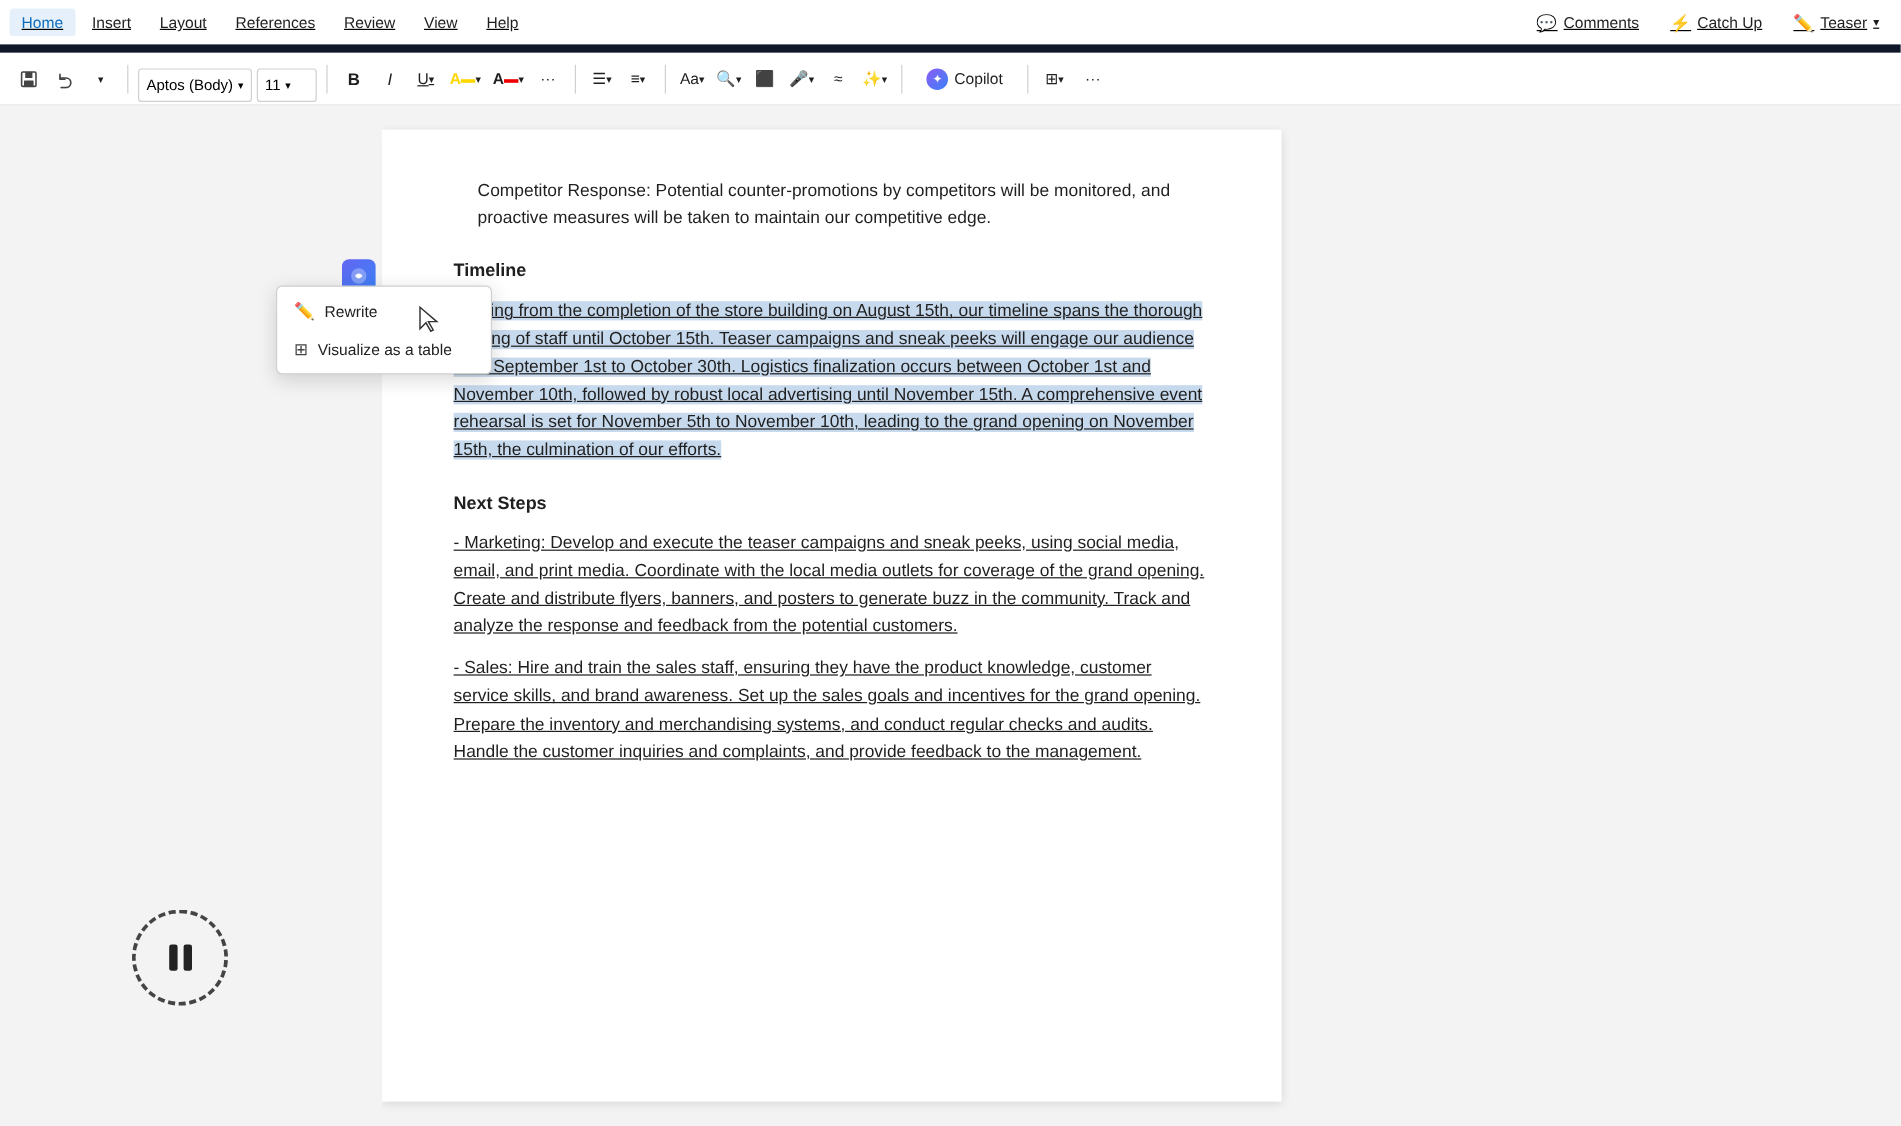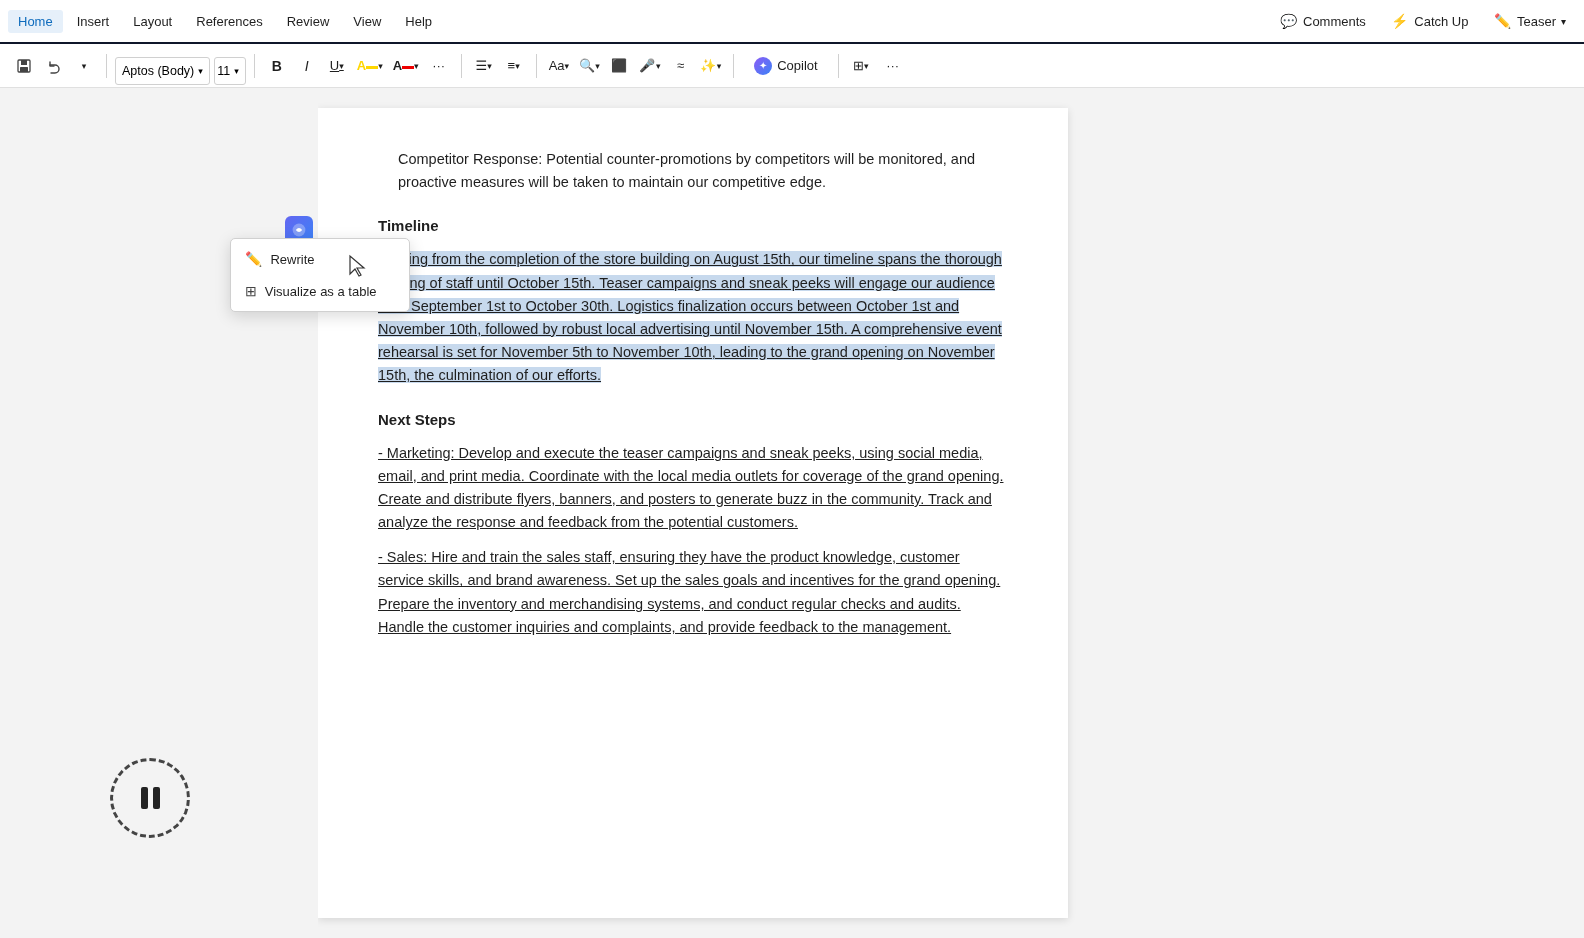--- a/index.html
+++ b/index.html
@@ -3,23 +3,24 @@
   <meta charset="utf-8">
   <style>
     * { box-sizing: border-box; margin: 0; padding: 0; }
     body { font-family: 'Segoe UI', Arial, sans-serif; background: #f3f3f3; width: 1584px; height: 938px; overflow: hidden; }
 
     
     .menu-bar {
       display: flex;
       align-items: center;
       background: #fff;
-      border-bottom: 2px solid #0f172a;
+      border-bottom: 7px solid #0f172a;
       height: 44px;
       padding: 0 8px;
+      text-decoration: underline;
     }
     .menu-bar .menu-items {
       display: flex;
       gap: 4px;
       align-items: center;
       flex: 1;
     }
     .menu-item {
       padding: 4px 10px;
       font-size: 13px;
@@ -302,21 +303,21 @@
       <span style="font-size:9px;">▾</span>
     </button>
   </div>
   <div class="toolbar-sep"></div>
 
   <div class="tb-dropdown">
     <span>Aptos (Body)</span>
     <span style="font-size:9px;">▾</span>
   </div>
 
-  <div class="tb-dropdown" style="width:32px; justify-content:flex-end;">
+  <div class="tb-dropdown" style="width:50px; justify-content:flex-start;">
     <span>11</span>
     <span style="font-size:9px;">▾</span>
   </div>
 
   <div class="toolbar-sep"></div>
 
   <div class="toolbar-group">
     <button class="tb-btn bold">B</button>
     <button class="tb-btn italic">I</button>
     <button class="tb-btn underline">

